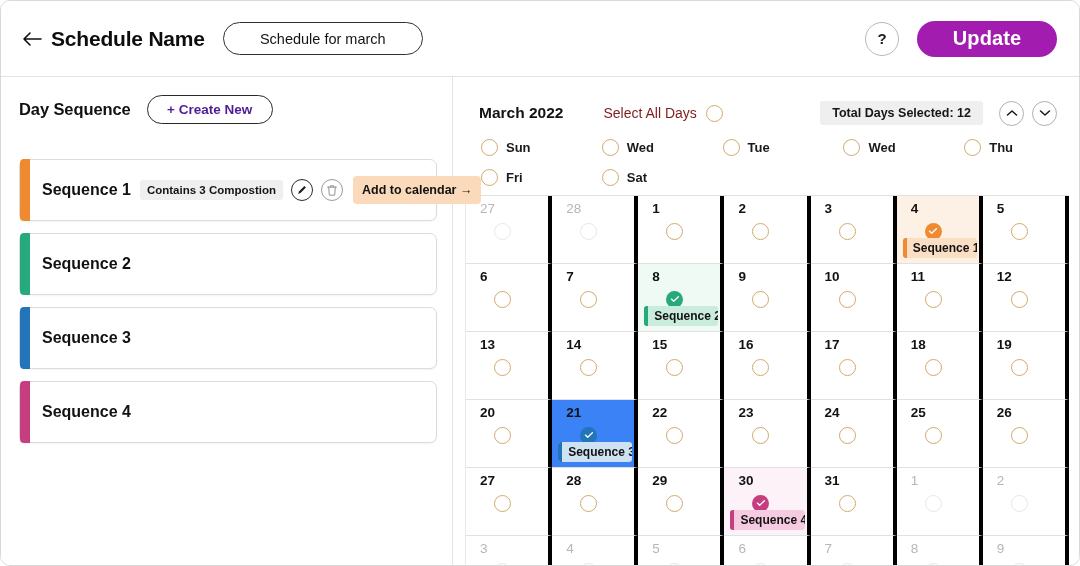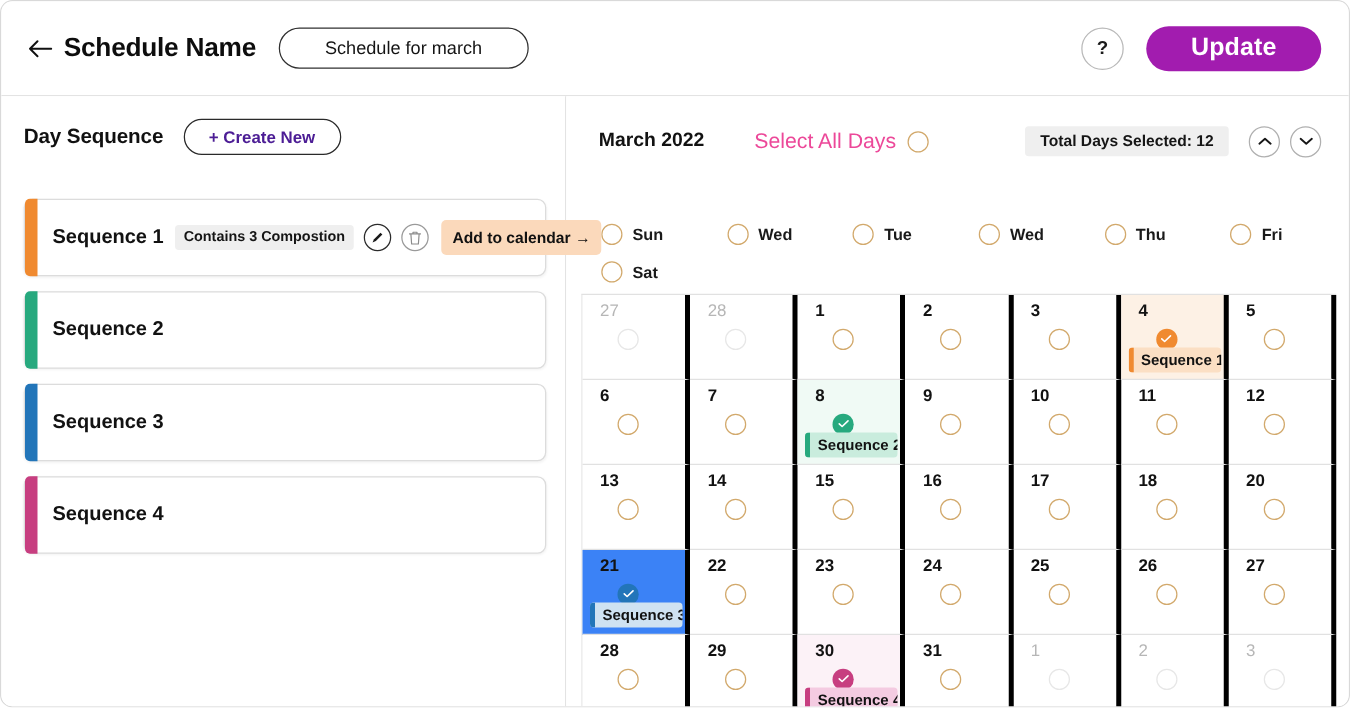--- a/index.html
+++ b/index.html
@@ -195,22 +195,22 @@
   }
   .cal-month {
     font-size: 15.5px;
     font-weight: bold;
     color: #121212;
     white-space: nowrap;
   }
   .select-all {
     display: flex; align-items: center; gap: 9px;
     margin-left: 40px;
-    font-size: 17px;
-    color: #ec4899;
+    font-size: 14px;
+    color: #7f1d1d;
     cursor: pointer;
     white-space: nowrap;
   }
   .ring {
     width: 17px; height: 17px;
     border: 1.4px solid #d2a96c;
     border-radius: 50%;
     background: #fff;
     flex: 0 0 auto;
   }
@@ -230,23 +230,22 @@
     width: 25px; height: 25px;
     border-radius: 50%;
     border: 1.2px solid #b0b0b0;
     background: #fff;
     display: flex; align-items: center; justify-content: center;
     cursor: pointer;
   }
 
   .weekdays {
     display: grid;
-    grid-template-columns: repeat(6, 1fr);
+    grid-template-columns: repeat(5, 1fr);
     border-bottom: 1px solid #e1e1e1;
-    margin-top: 40px;
   }
   .weekday {
     display: flex; align-items: center; gap: 8px;
     padding: 4px 0 9px 16px;
     font-size: 13px;
     font-weight: bold;
     color: #1a1a1a;
     cursor: pointer;
   }
 
@@ -539,20 +538,26 @@
               <span class="ring" style="display: block;"></span>
             </div>
           </div>
           <div class="cell">
             <div class="daynum">18</div>
             <div class="check-wrap">
               <span class="ring" style="display: block;"></span>
             </div>
           </div>
           <div class="cell">
+            <div class="daynum">19</div>
+            <div class="check-wrap">
+              <span class="ring" style="display: block;"></span>
+            </div>
+          </div>
+          <div class="cell">
             <div class="daynum">20</div>
             <div class="check-wrap">
               <span class="ring" style="display: block;"></span>
             </div>
           </div>
           <div class="cell" style="background: #3b82f6;">
             <div class="daynum">21</div>
             <div class="check-wrap">
               <div class="check-filled" style="background: rgb(34, 117, 185);">
                 <svg width="10" height="8" viewBox="0 0 10 8">

